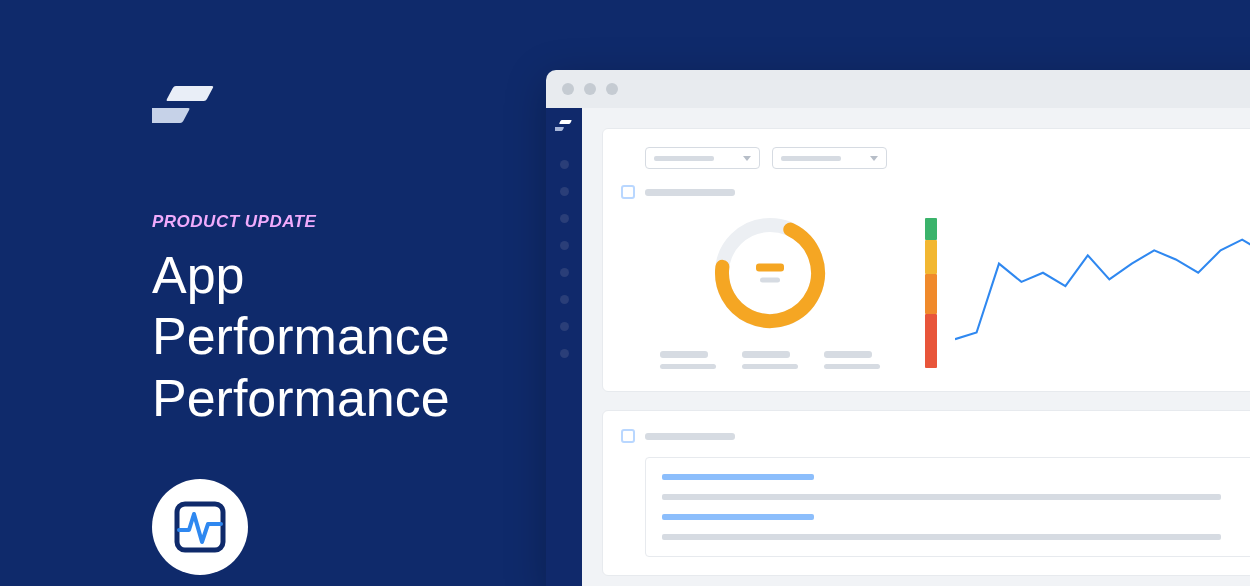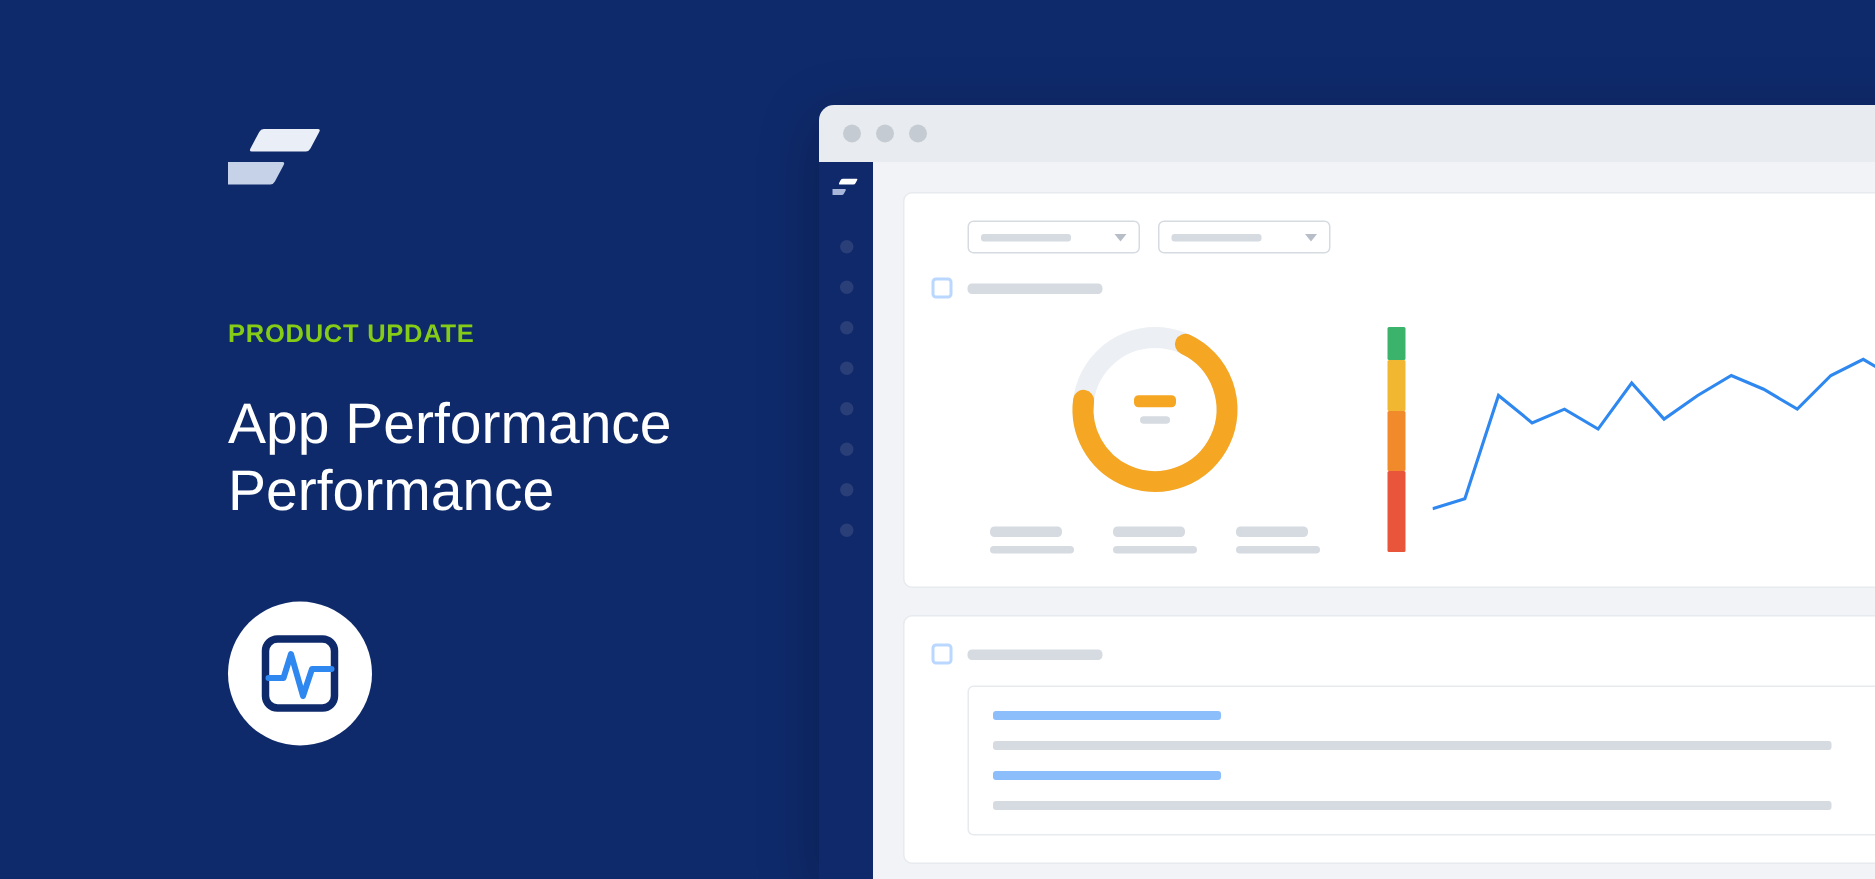--- a/index.html
+++ b/index.html
@@ -17,28 +17,29 @@
     position: absolute;
     left: 152px;
     top: 82px;
     width: 380px;
     color: #fff;
   }
   .hero-logo {
     margin-bottom: 80px;
   }
   .eyebrow {
-    color: #84cc16;
+    color: #f0abfc;
     font-size: 17px;
     font-weight: 600;
     letter-spacing: 0.5px;
-    margin-bottom: 28px;
+    margin-bottom: 13px;
+    font-style: italic;
   }
   .title {
-    font-size: 38px;
+    font-size: 52px;
     font-weight: 400;
     line-height: 1.18;
     color: #fff;
     margin-bottom: 50px;
   }
   .feature-circle {
     width: 96px;
     height: 96px;
     border-radius: 50%;
     background: #fff;

